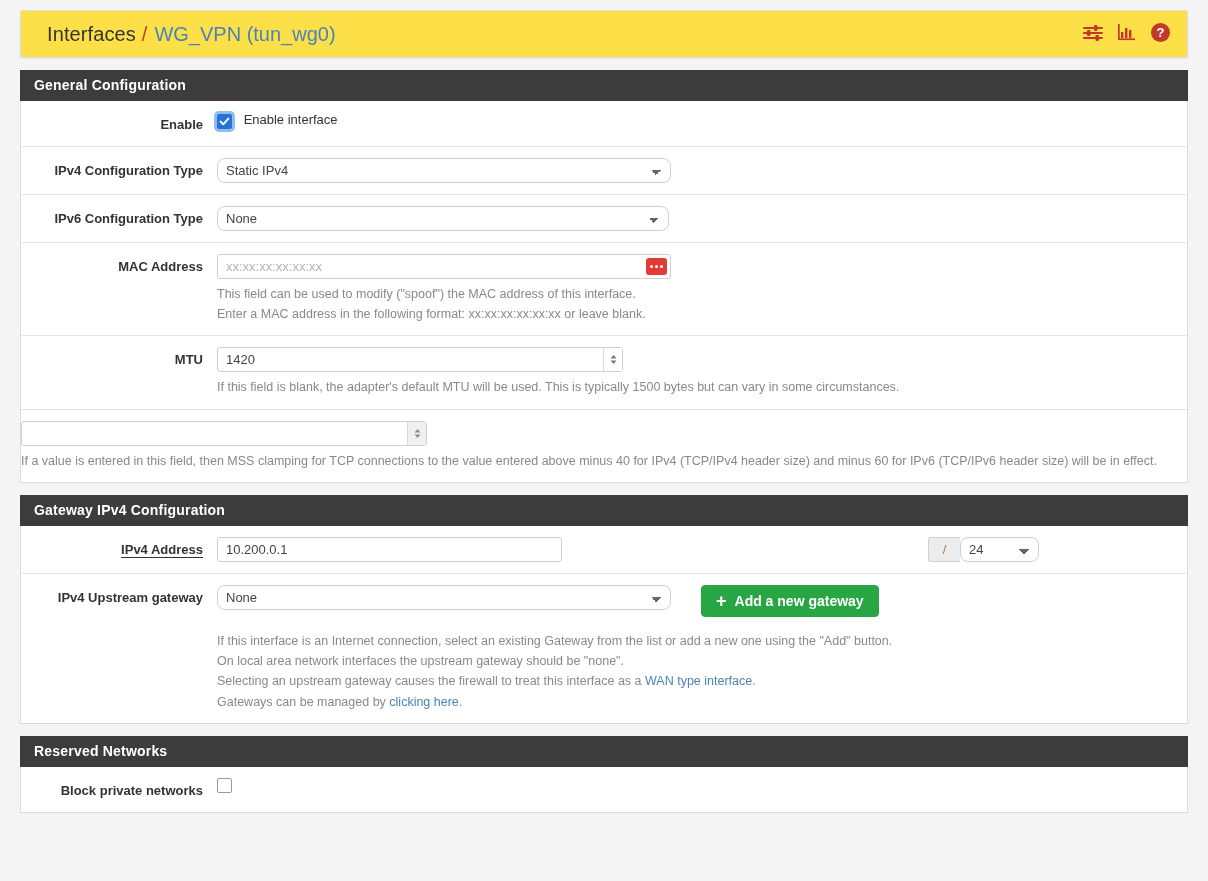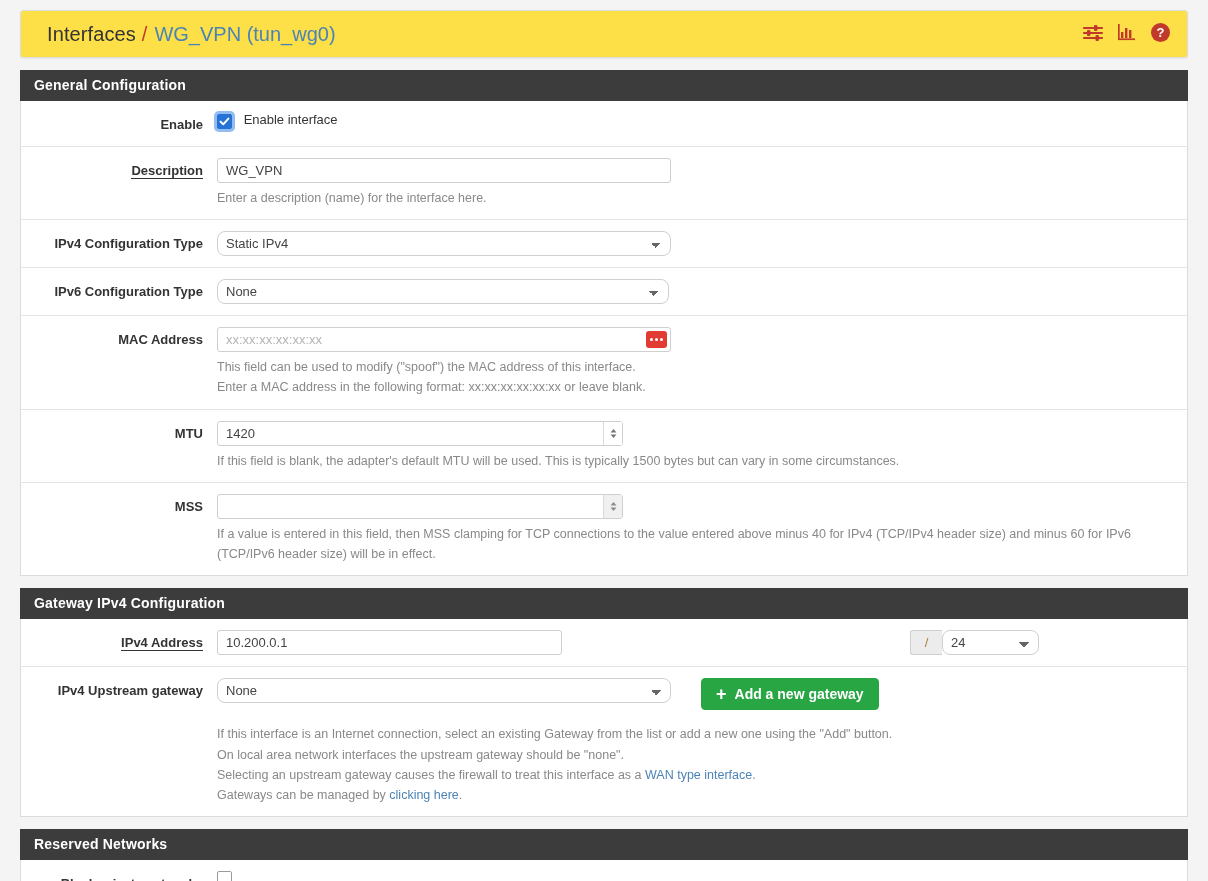--- a/index.html
+++ b/index.html
@@ -162,21 +162,21 @@
     height: 25px;
     min-width: 32px;
     border: 1px solid #cfcfcf;
     border-right: none;
     border-radius: 3px 0 0 3px;
     background: #ececec;
     color: #b07b3a;
     display: flex; align-items: center; justify-content: center;
     font-size: 13px;
   }
-  .subnet-sel { border-radius: 0 3px 3px 0; width: 97px; }
+  .subnet-sel { border-radius: 0 3px 3px 0; width: 79px; }
 
   
   .btn-green {
     display: inline-flex;
     align-items: center;
     gap: 8px;
     background: #29a644;
     border: 1px solid #29a644;
     border-radius: 4px;
     color: #fff;
@@ -246,29 +246,20 @@
         <div class="row-body">
           <span class="cb-checked">
             <svg width="11" height="11" viewBox="0 0 11 11">
               <path d="M1.5 5.6 L4.2 8.3 L9.4 2.6" stroke="#fff" stroke-width="2" fill="none" stroke-linecap="round" stroke-linejoin="round"></path>
             </svg>
           </span>
           <span class="cb-label">Enable interface</span>
         </div>
       </div>
 
-      <div class="row">
-        <div class="row-label">
-          <span class="helplabel">Description</span>
-        </div>
-        <div class="row-body">
-          <input class="txt w-desc" type="text" value="WG_VPN" style="">
-          <div class="help">Enter a description (name) for the interface here.</div>
-        </div>
-      </div>
 
       <div class="row">
         <div class="row-label">IPv4 Configuration Type</div>
         <div class="row-body">
           <select class="sel w-sel4">
             <option>Static IPv4</option>
           </select>
         </div>
       </div>
 
@@ -309,21 +300,20 @@
                 <path d="M4.5 2 L7.5 5.4 L1.5 5.4 Z" fill="#777"></path>
                 <path d="M4.5 11 L7.5 7.6 L1.5 7.6 Z" fill="#777"></path>
               </svg>
             </span>
           </span>
           <div class="help">If this field is blank, the adapter's default MTU will be used. This is typically 1500 bytes but can vary in some circumstances.</div>
         </div>
       </div>
 
       <div class="row">
-        <div class="row-label">MSS</div>
         <div class="row-body">
           <span class="field-wrap">
             <input class="txt w-num" type="text" value="" style="">
             <span class="spin grey">
               <svg width="9" height="13" viewBox="0 0 9 13">
                 <path d="M4.5 2 L7.5 5.4 L1.5 5.4 Z" fill="#8b8b8b"></path>
                 <path d="M4.5 11 L7.5 7.6 L1.5 7.6 Z" fill="#8b8b8b"></path>
               </svg>
             </span>
           </span>

